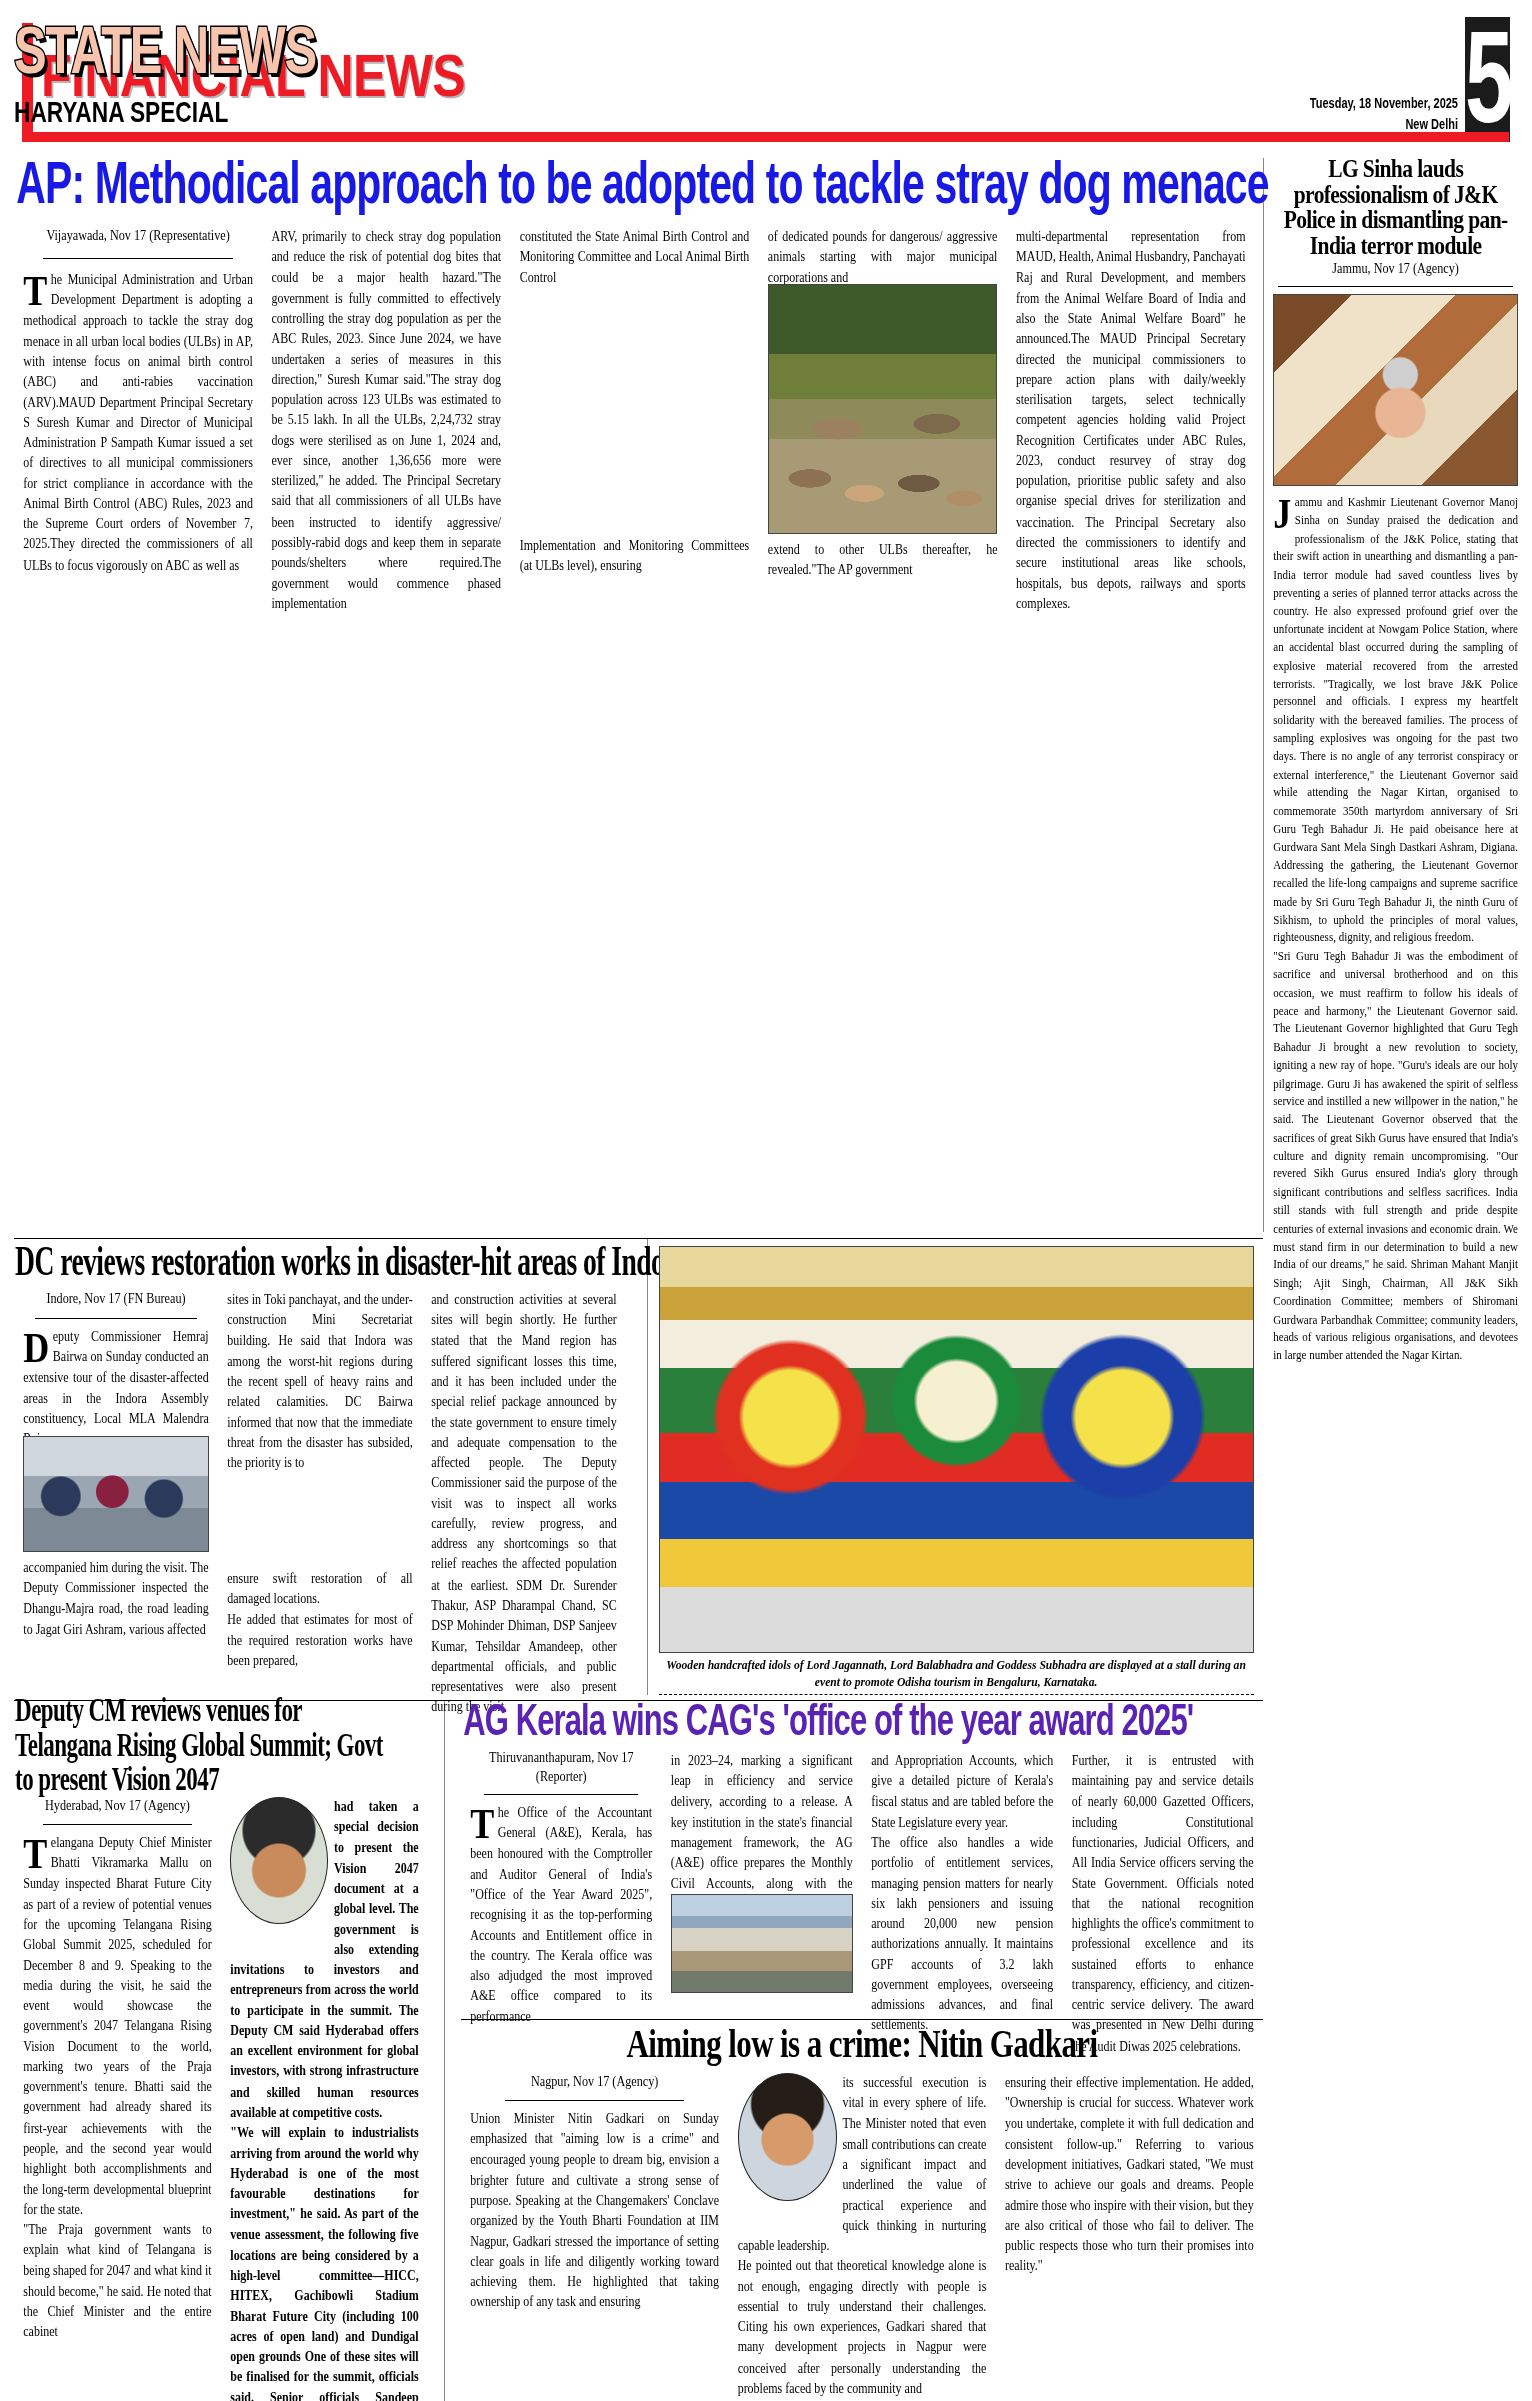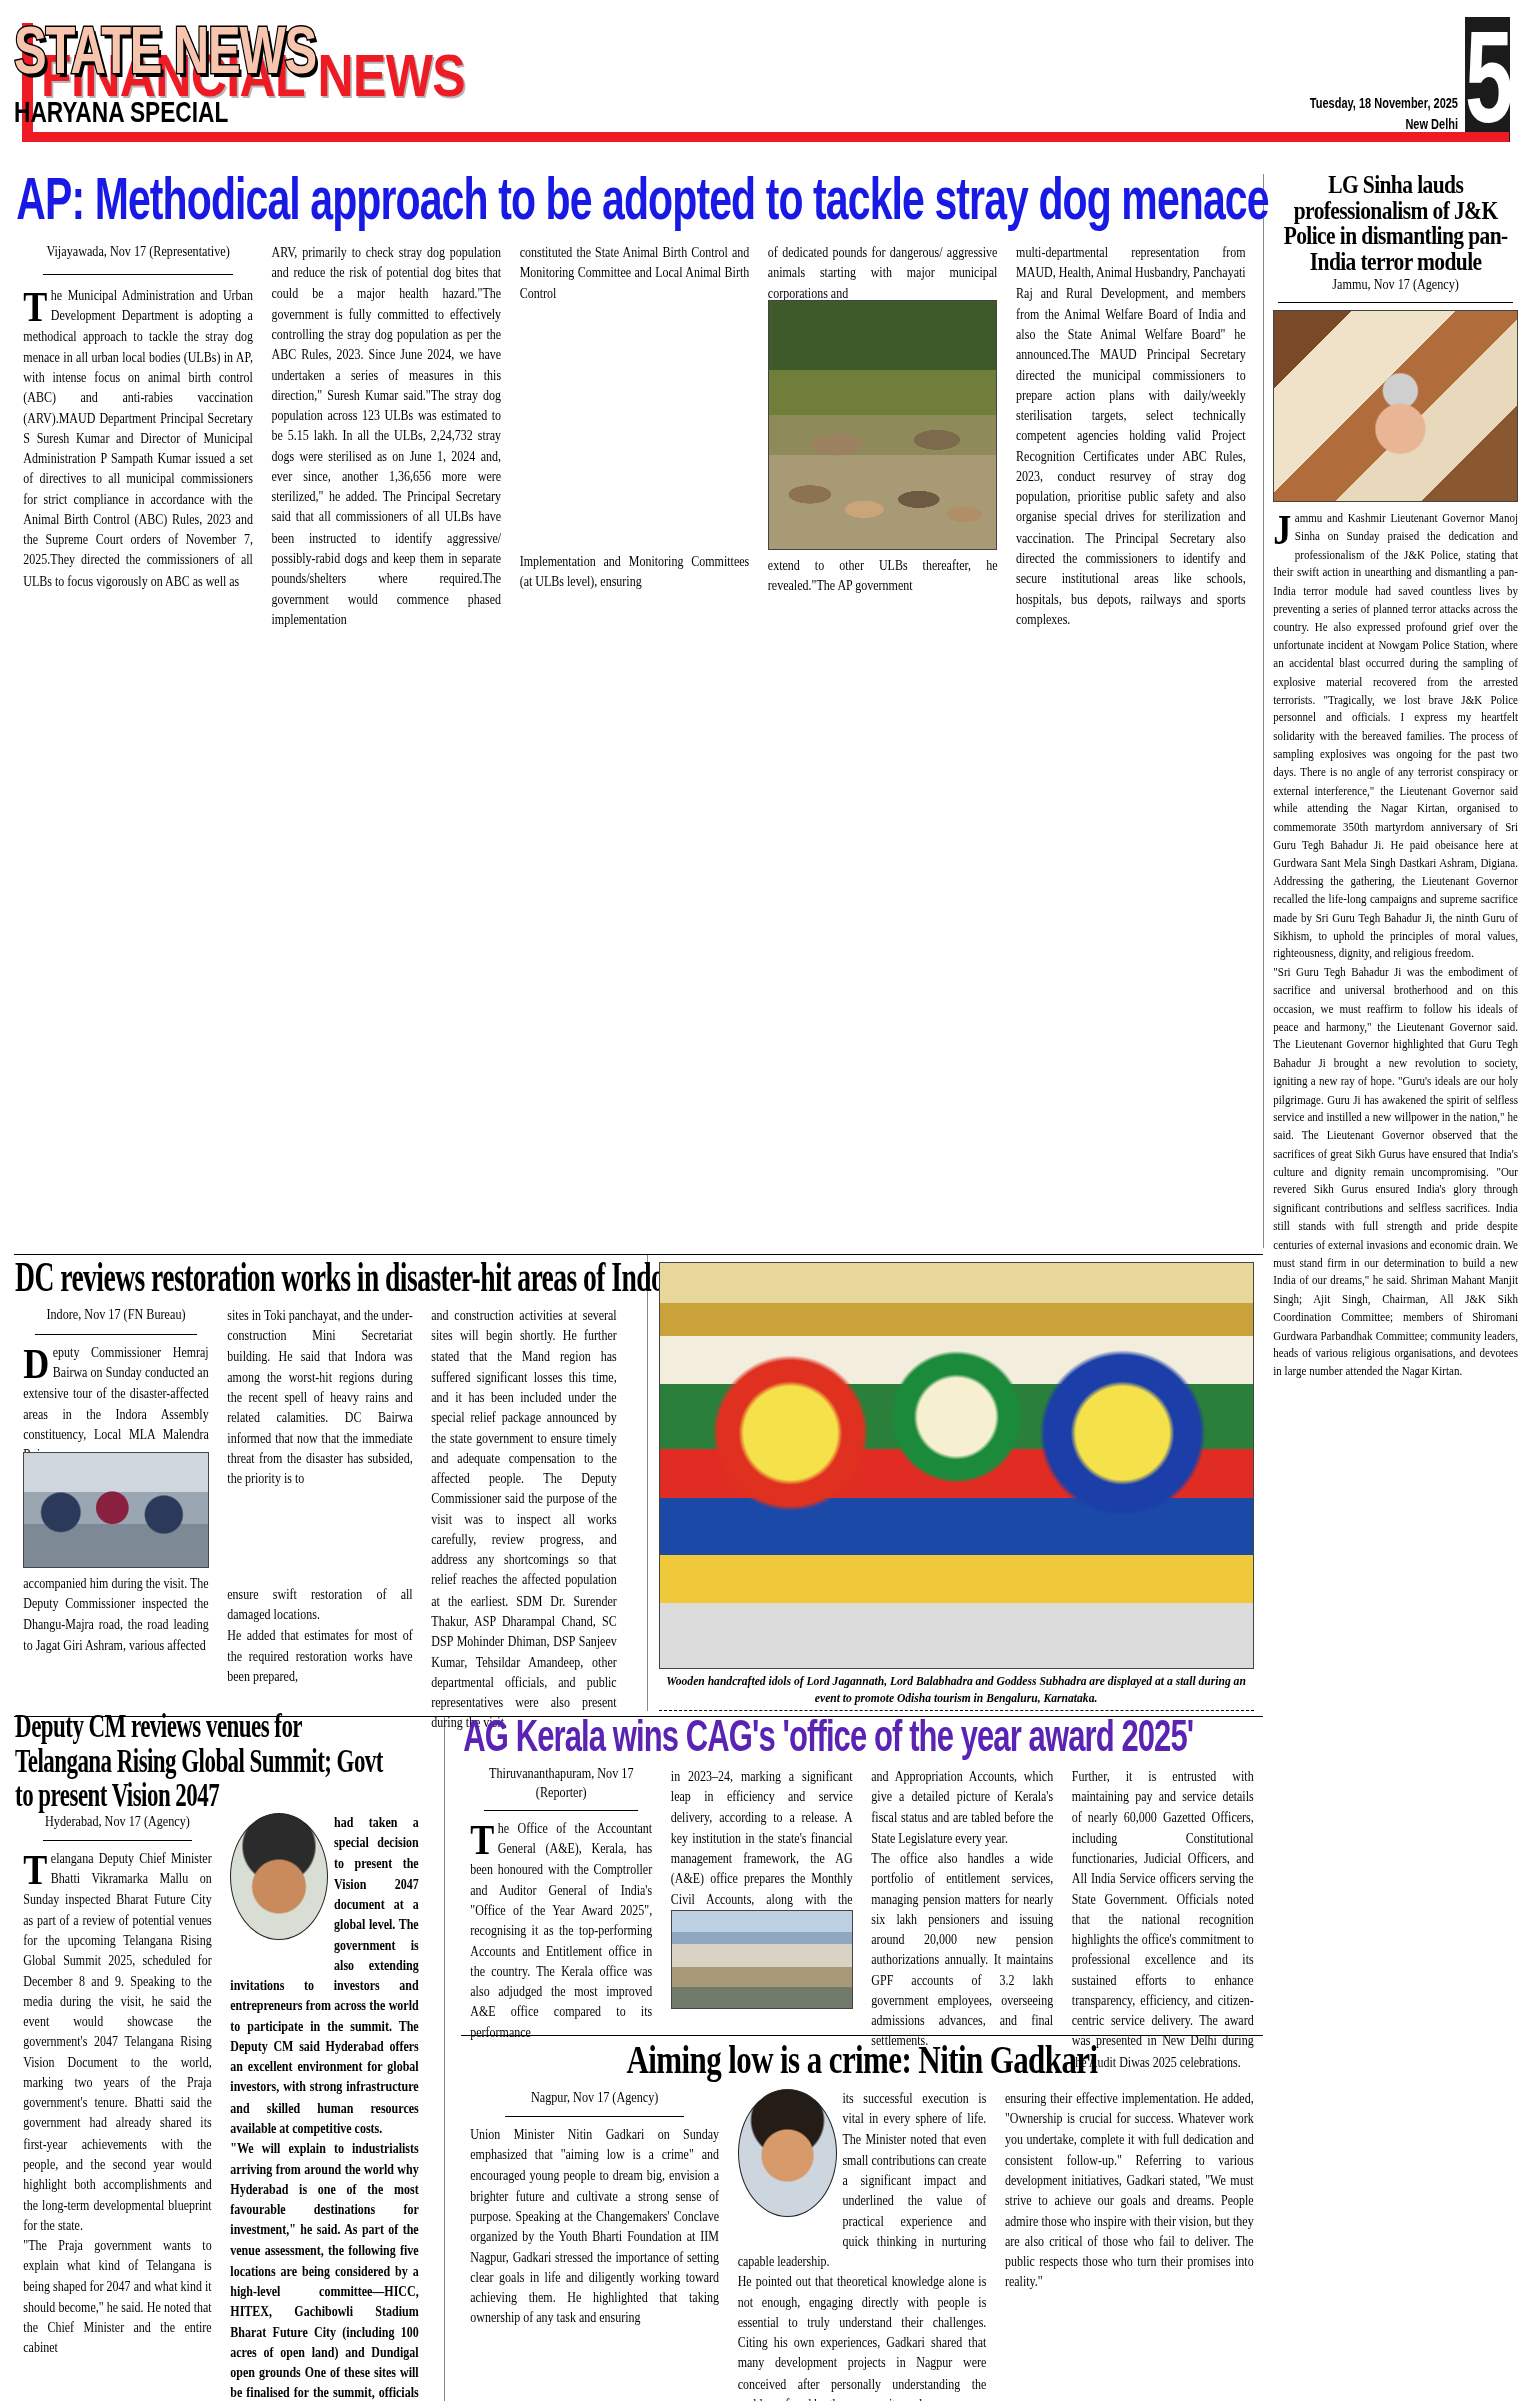--- a/index.html
+++ b/index.html
@@ -189,21 +189,21 @@
       <div class="haryana-special">HARYANA SPECIAL</div>
     </div>
     <div class="dateline">
       <div>Tuesday, 18 November, 2025</div>
       <div>New Delhi</div>
     </div>
     <div class="page-num-box"><span>5</span></div>
     <div class="mh-redbar-bottom"></div>
   </div>
 
-  <div style="display:flex; margin-top:17px;">
+  <div style="display:flex; margin-top:1px;">
 
     <div style="width:1249px; padding-right:8.1px;">
       <div class="hl-blue" style="font-size:41px; padding:9.3px 0 20px 2.3px; white-space:nowrap;">AP: Methodical approach to be adopted to tackle stray dog menace</div>
 
       <div class="cols">
         <div class="col" style="width:250px;">
           <div class="byline">Vijayawada, Nov 17 (Representative)</div>
           <div class="byline-rule"></div>
           <div class="body-txt dropcap">The Municipal Administration and Urban Development Department is adopting a methodical approach to tackle the stray dog menace in all urban local bodies (ULBs) in AP, with intense focus on animal birth control (ABC) and anti-rabies vaccination (ARV).MAUD Department Principal Secretary S Suresh Kumar and Director of Municipal Administration P Sampath Kumar issued a set of directives to all municipal commissioners for strict compliance in accordance with the Animal Birth Control (ABC) Rules, 2023 and the Supreme Court orders of November 7, 2025.They directed the commissioners of all ULBs to focus vigorously on ABC as well as</div>
         </div>

